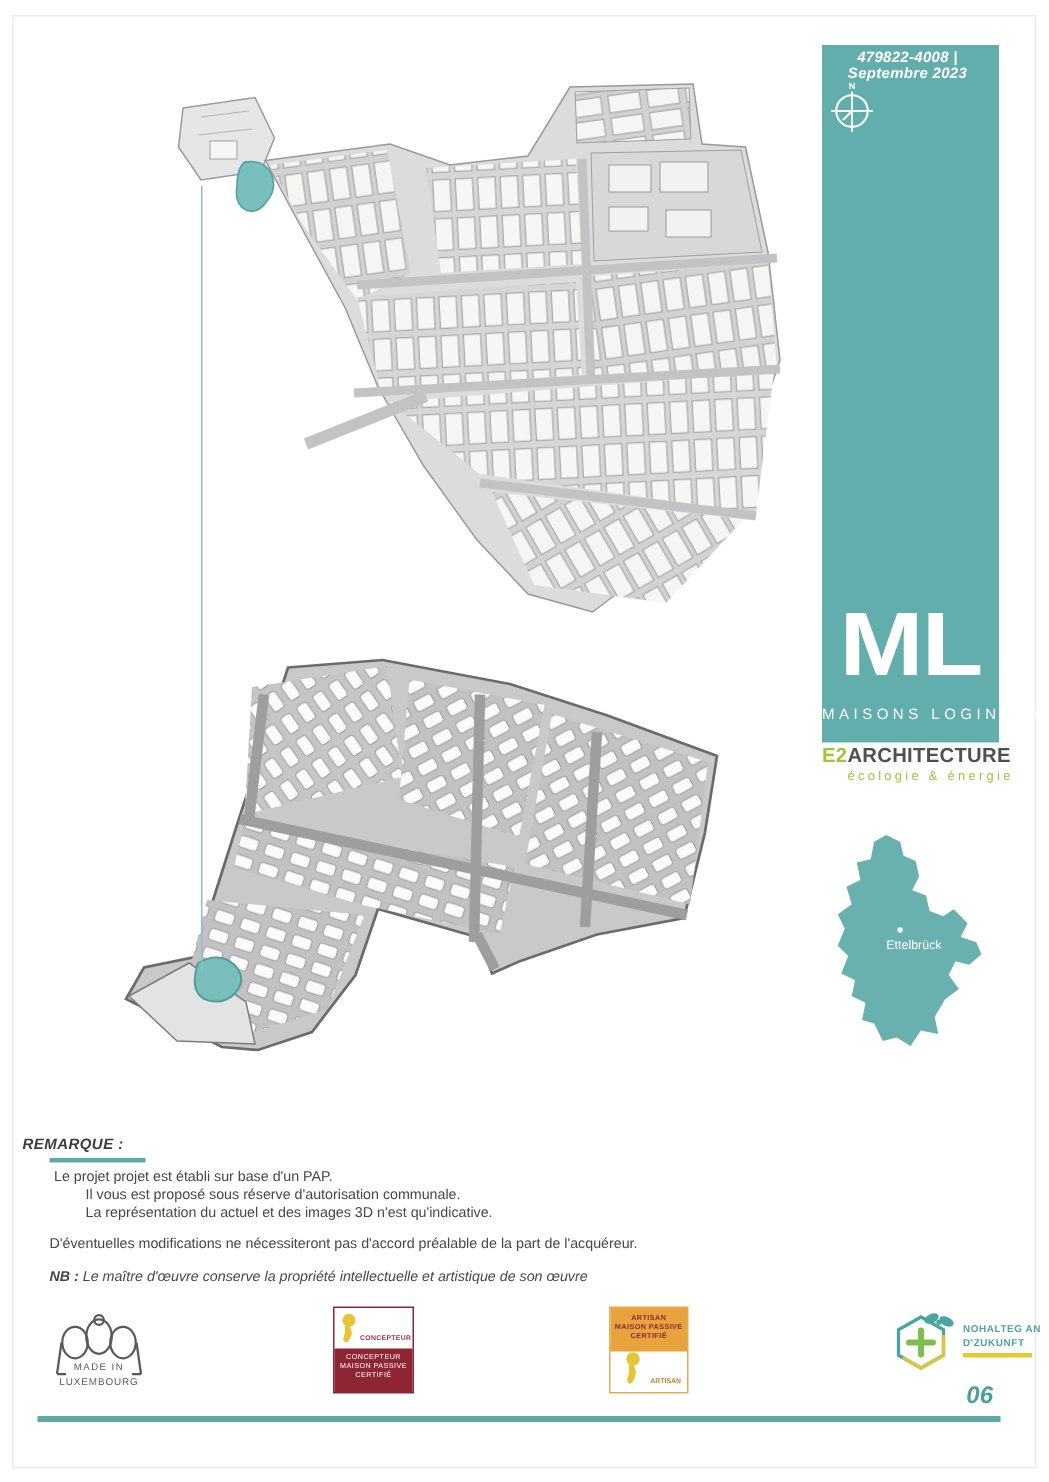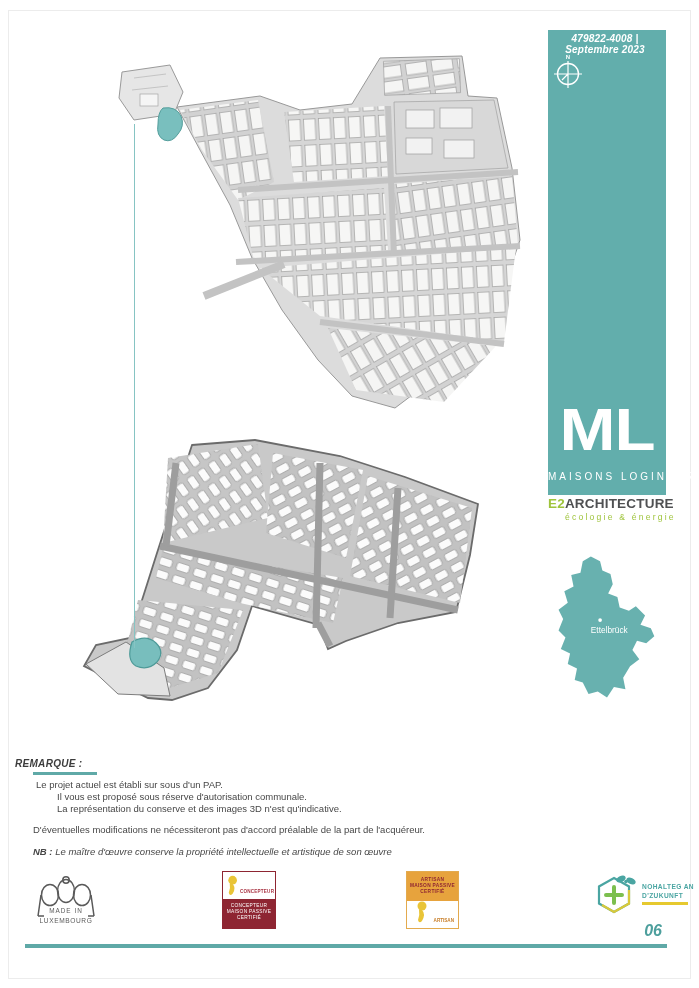--- a/index.html
+++ b/index.html
@@ -173,23 +173,23 @@
 <div class="abs e2-tag">écologie &amp; énergie</div>
 
 <svg class="abs lux-map" width="118" height="150" viewBox="0 0 100 130">
   <path d="M36,4 L44,8 L46,16 L53,19 L55,28 L51,36 L59,39 L61,48 L69,51 L75,47 L83,55 L79,63 L88,66 L91,73 L84,79 L76,77 L72,85 L78,93 L70,99 L64,109 L66,119 L56,117 L50,126 L42,121 L34,123 L29,113 L22,111 L24,101 L16,97 L18,88 L10,84 L14,74 L8,68 L12,58 L8,50 L16,44 L13,34 L21,30 L19,20 L27,18 L29,8 Z" fill="#68b1af"></path>
   <circle cx="44" cy="59" r="1.6" fill="#ffffff"></circle>
   <text x="36" y="70" font-size="7.2" fill="#ffffff">Ettelbrück</text>
 </svg>
 
 <div class="abs remark-title">REMARQUE :</div>
 <div class="abs remark-underline"></div>
-<div class="abs rline r1">Le projet actuel est établi sur sous d'un PAP.</div>
+<div class="abs rline r1">Le projet projet est établi sur base d'un PAP.</div>
 <div class="abs rline r2">Il vous est proposé sous réserve d'autorisation communale.</div>
-<div class="abs rline r3">La représentation du conserve et des images  3D n'est qu'indicative.</div>
+<div class="abs rline r3">La représentation du actuel et des images  3D n'est qu'indicative.</div>
 <div class="abs rline rp">D'éventuelles modifications ne nécessiteront pas d'accord préalable de la part de l'acquéreur.</div>
 <div class="abs rline rnb"><b>NB :</b> <span>Le maître d'œuvre conserve la propriété intellectuelle et artistique de son œuvre</span></div>
 
 <svg class="abs" style="left:28px;top:872px;" width="76" height="60" viewBox="0 0 76 60">
   <g stroke="#5a5a5a" stroke-width="1.5" fill="none">
     <circle cx="38" cy="8" r="3.2"></circle>
     <ellipse cx="22" cy="23" rx="8.5" ry="10.5"></ellipse>
     <ellipse cx="38" cy="19" rx="8.5" ry="11.5"></ellipse>
     <ellipse cx="54" cy="23" rx="8.5" ry="10.5"></ellipse>
     <path d="M10,44 L13,23 M66,44 L63,23 M10,44 L16,44 M60,44 L66,44"></path>

